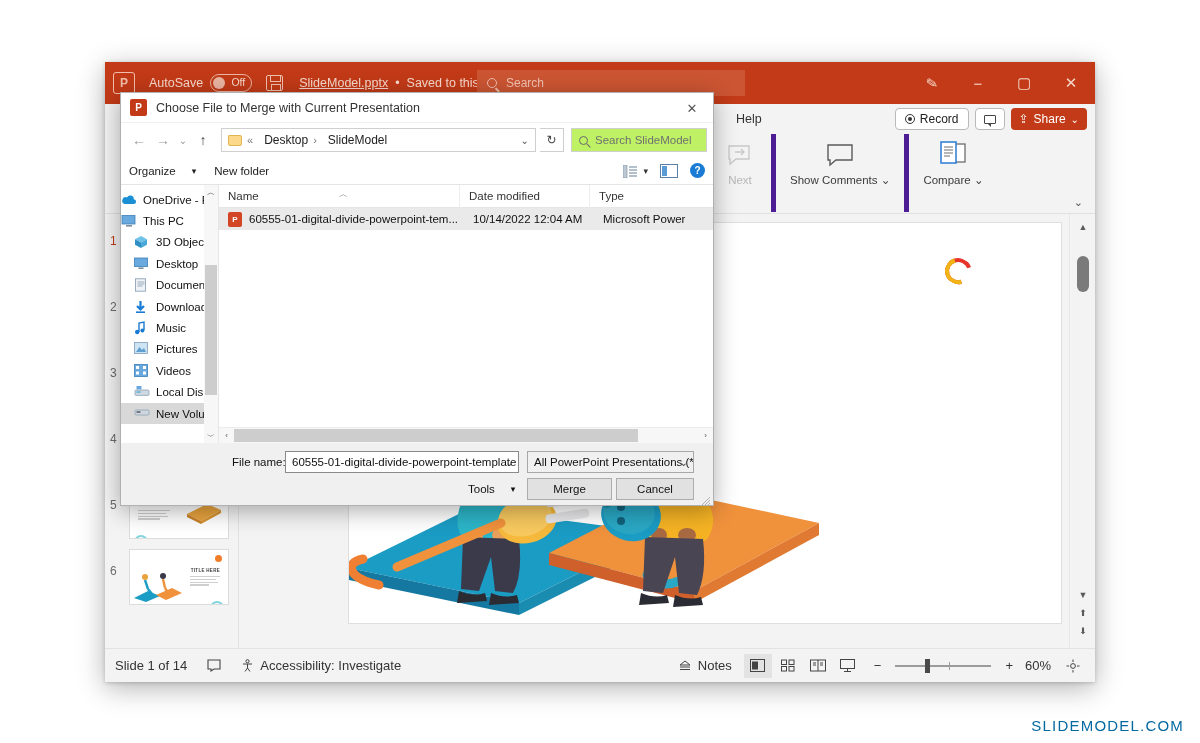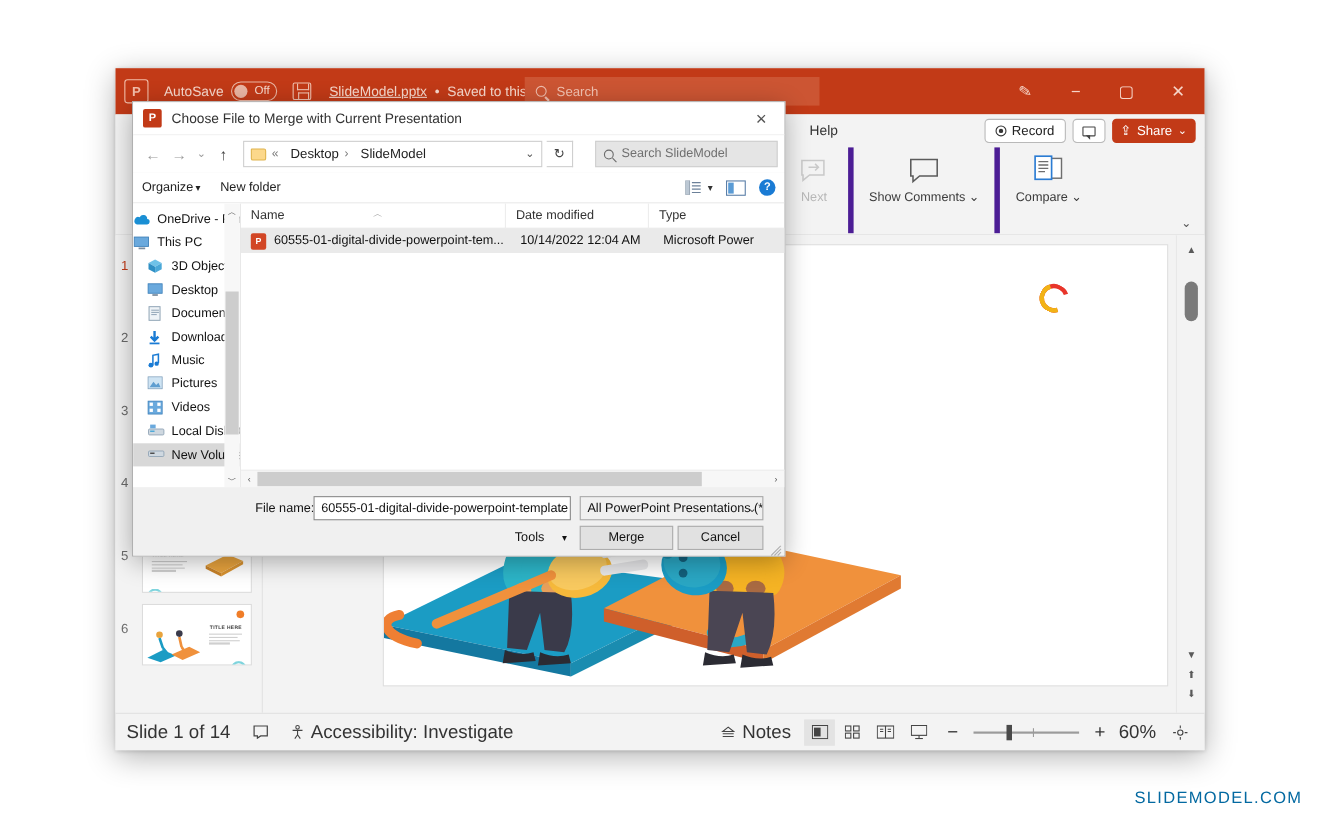--- a/index.html
+++ b/index.html
@@ -200,21 +200,21 @@
     position: absolute; left: 7px; top: 42px;
     width: 12px; height: 36px; border-radius: 6px; background: #7a7a7a;
   }
 
   
   #statusbar {
     position: absolute; left: 0; bottom: 0; width: 100%; height: 34px;
     background: #f3f3f3; border-top: 1px solid #e2e2e2;
     display: flex; align-items: center;
   }
-  .sb-text { font-size: 17px; color: #333; }
+  .sb-text { font-size: 13px; color: #333; }
   .sb-item { display: flex; align-items: center; gap: 6px; padding: 0 10px; height: 34px; }
   .sb-right { position: absolute; right: 8px; display: flex; align-items: center; gap: 2px; }
   .view-btn {
     width: 28px; height: 24px; display: flex;
     align-items: center; justify-content: center; color: #444; font-size: 12px;
   }
   .view-btn.active { background: #e3e3e3; }
   .zoom-track {
     width: 96px; height: 2px; background: #9b9b9b; position: relative; margin: 0 8px;
   }
@@ -262,38 +262,38 @@
   .folder-ico {
     width: 14px; height: 11px; background: #fcd88b;
     border: 1px solid #e0b44e; border-radius: 1px 2px 2px 2px;
   }
   .crumb { font-size: 12px; color: #222; margin-left: 6px; }
   .crumb-sep { font-size: 11px; color: #777; margin: 0 5px; }
   .addr-caret { margin-left: auto; font-size: 10px; color: #555; }
   #refresh-btn { width: 24px; height: 24px; border: 1px solid #cfcfcf; border-left: none;
     display: flex; align-items: center; justify-content: center; font-size: 12px; color: #444; background: #fff; }
   #dlg-search {
-    width: 166px; height: 24px; margin-left: 20px; border: 1px solid #cfcfcf;
-    background: #e5e5e5; display: flex; align-items: center; padding: 0 7px;
+    width: 136px; height: 24px; margin-left: 7px; border: 1px solid #cfcfcf;
+    background: #bef264; display: flex; align-items: center; padding: 0 7px;
   }
   #dlg-search .mag2 {
     width: 9px; height: 9px; border: 1.4px solid #6a6a6a; border-radius: 50%;
     position: relative; margin-right: 7px;
   }
   #dlg-search .mag2::after {
     content: ""; position: absolute; right: -4px; bottom: -3px;
     width: 5px; height: 1.4px; background: #6a6a6a; transform: rotate(45deg);
   }
   #dlg-search .ph2 { font-size: 11.5px; color: #707070; }
 
   #dlg-toolbar {
     height: 28px; background: #fff; display: flex; align-items: center;
     padding: 0 8px; border-bottom: 1px solid #e4e4e4;
   }
-  .tb-lnk { font-size: 11.5px; color: #222; margin-right: 18px; display: flex; align-items: center; gap: 2px; }
+  .tb-lnk { font-size: 11.5px; color: #222; margin-right: 18px; display: flex; align-items: center; gap: 16px; }
   .tb-tools { margin-left: auto; display: flex; align-items: center; gap: 12px; }
   .viewicon { width: 15px; height: 13px; position: relative; }
   .pane-ico {
     width: 18px; height: 14px; border: 1.3px solid #5a7fa8; position: relative; background: #fff;
   }
   .pane-ico::after {
     content: ""; position: absolute; left: 1px; top: 1px; bottom: 1px; width: 5px; background: #5a9bd5;
   }
   .help-ico {
     width: 15px; height: 15px; border-radius: 50%; background: #1a7bd4;

